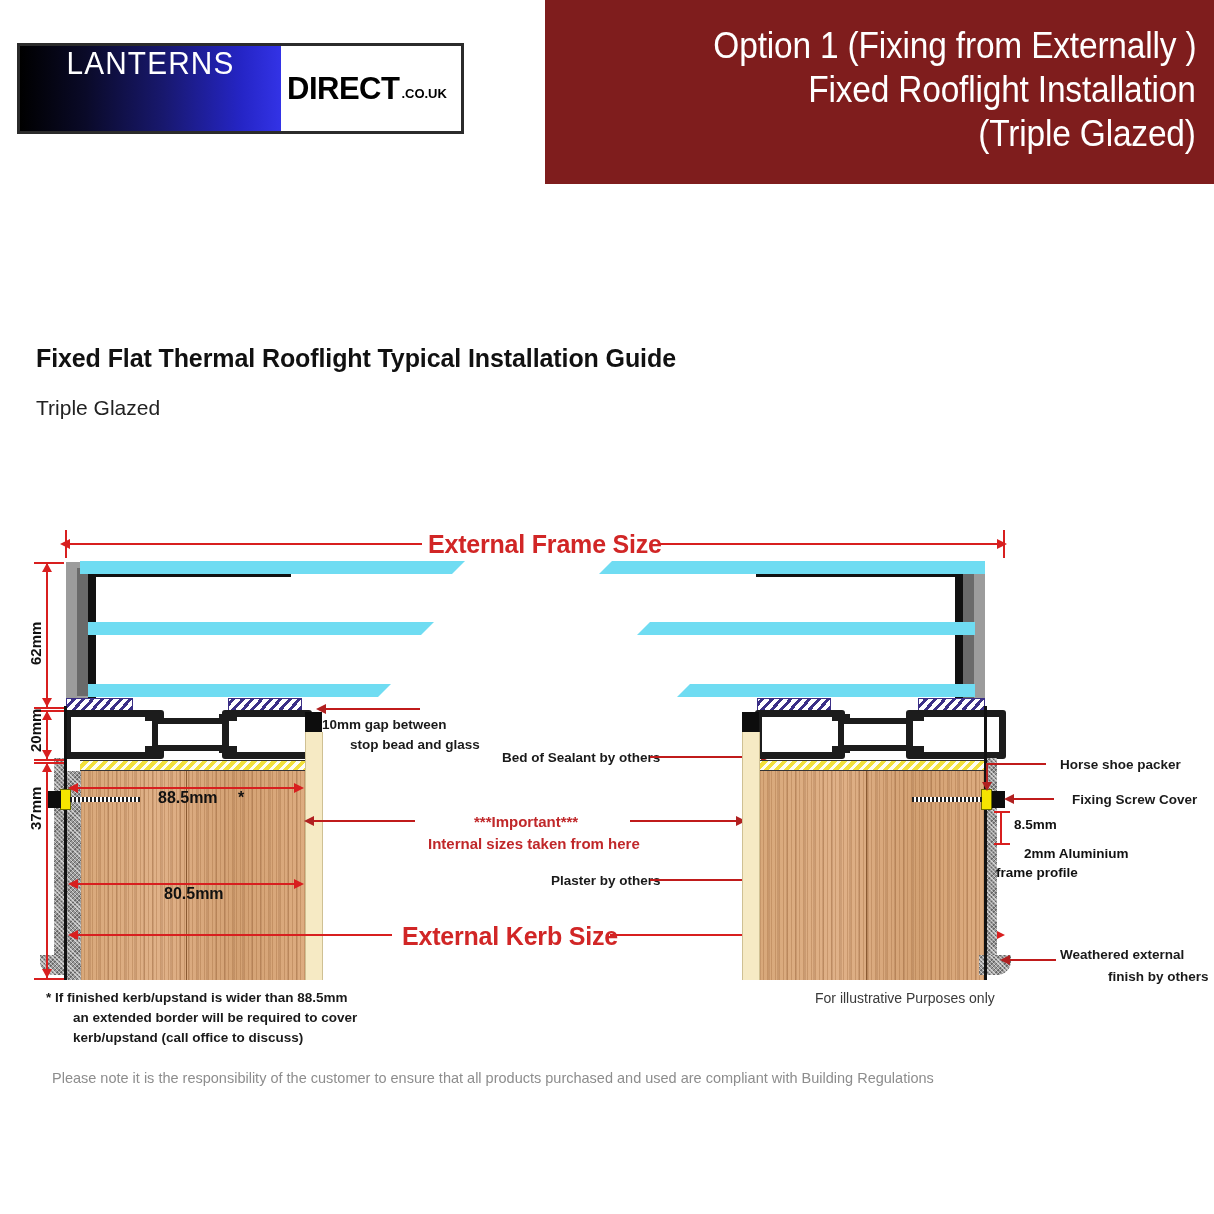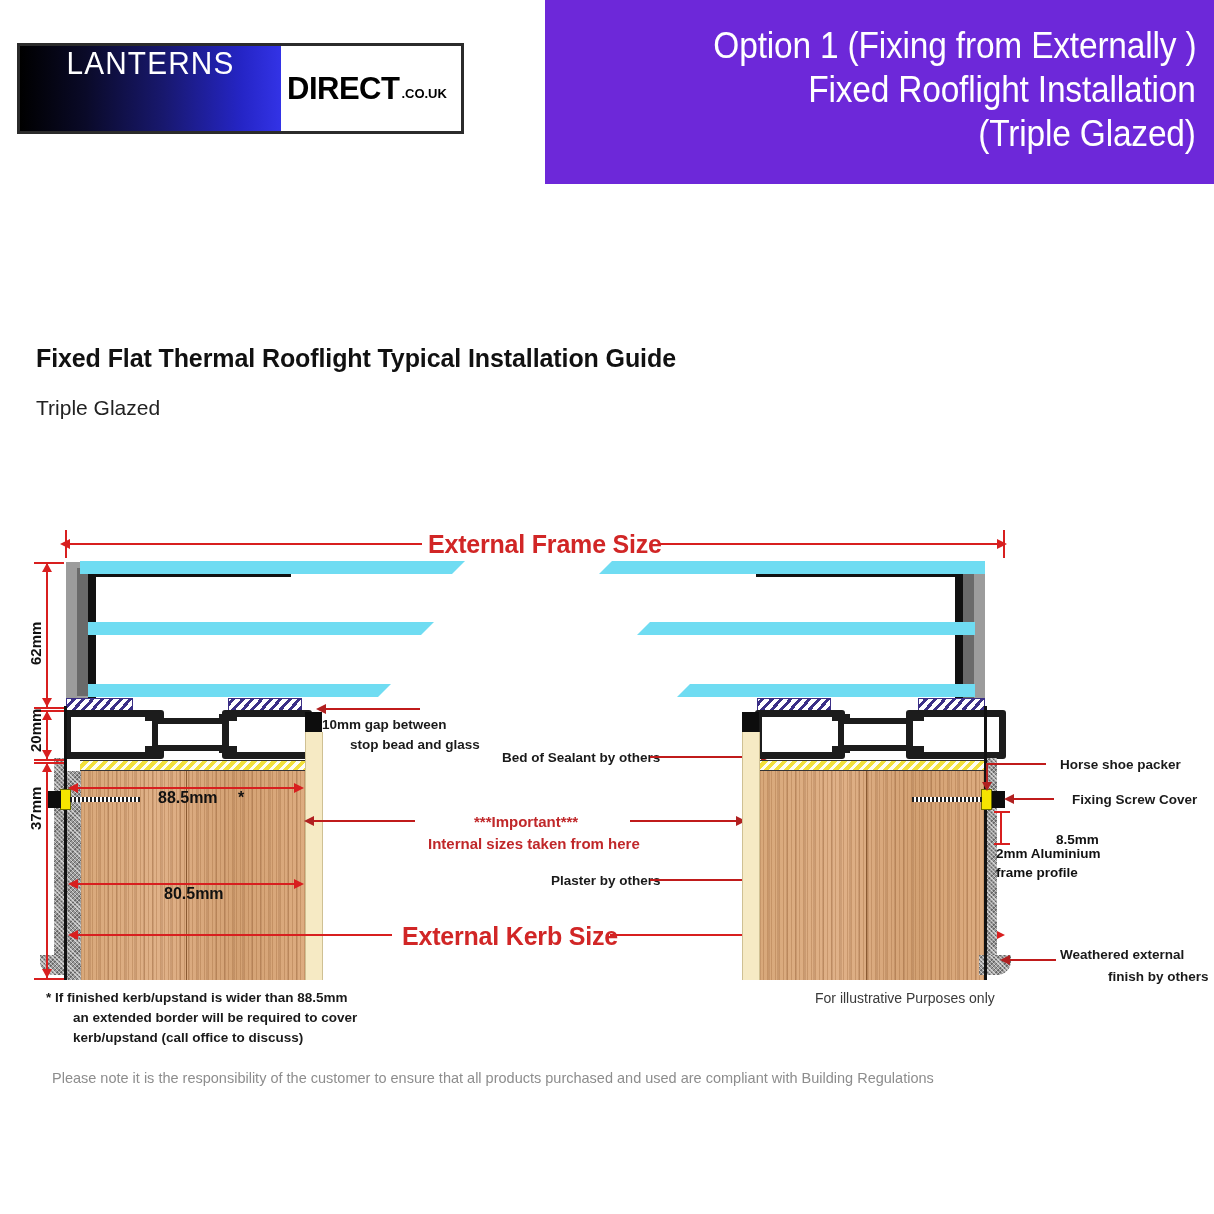--- a/index.html
+++ b/index.html
@@ -7,21 +7,21 @@
     width: 1214px; height: 1214px;
     background: #ffffff;
     font-family: "Liberation Sans", sans-serif;
     position: relative;
     overflow: hidden;
   }
 
   
   #header-banner {
     position: absolute; left: 545px; top: 0; width: 669px; height: 184px;
-    background: #6d28d9;
+    background: #7f1d1d;
     display: flex; flex-direction: column; align-items: flex-end;
     justify-content: center;
     padding: 6px 18px 10px 20px;
   }
   .banner-line {
     color: #ffffff; font-size: 36px; line-height: 1.22;
     font-family: "Liberation Sans Narrow", "Liberation Sans", sans-serif;
     letter-spacing: -0.2px; white-space: nowrap;
     transform: scaleX(0.93); transform-origin: right center;
   }
@@ -345,23 +345,23 @@
   <div class="arrow-d" style="left:982px; top:282px; border-top-color:#b02020;"></div>
   <div class="lbl note" style="left:1060px; top:256px;">Horse shoe packer</div>
 
   <div class="leader" style="left:1012px; top:298px; width:42px;"></div>
   <div class="arrow-l dark" style="left:1004px; top:294px;"></div>
   <div class="lbl note" style="left:1060px; top:291px;margin-left:12px;">Fixing Screw Cover</div>
 
   <div class="tick-h" style="left:994px; top:311px; width:16px;"></div>
   <div class="tick-h" style="left:994px; top:343px; width:16px;"></div>
   <div class="dim-red" style="left:1000px; top:311px; width:2px; height:33px;"></div>
-  <div class="lbl tiny" style="left:1014px; top:331px;margin-left:42px;">8.5mm</div>
-
-  <div class="lbl tiny" style="left:996px; top:345px;">2mm Aluminium</div>
+  <div class="lbl tiny" style="left:1014px; top:316px;">8.5mm</div>
+
+  <div class="lbl tiny" style="left:1024px; top:345px;">2mm Aluminium</div>
   <div class="lbl tiny" style="left:996px; top:364px;">frame profile</div>
 
   <div class="leader" style="left:1010px; top:459px; width:46px;"></div>
   <div class="arrow-l dark" style="left:1000px; top:455px;"></div>
   <div class="lbl note" style="left:1060px; top:446px;">Weathered external</div>
   <div class="lbl note" style="left:1108px; top:468px;">finish by others</div>
 
   <div class="lbl note" style="left:46px; top:489px;">* If finished kerb/upstand is wider than 88.5mm</div>
   <div class="lbl note" style="left:73px; top:509px;">an extended border will be required to cover</div>
   <div class="lbl note" style="left:73px; top:529px;">kerb/upstand (call office to discuss)</div>

